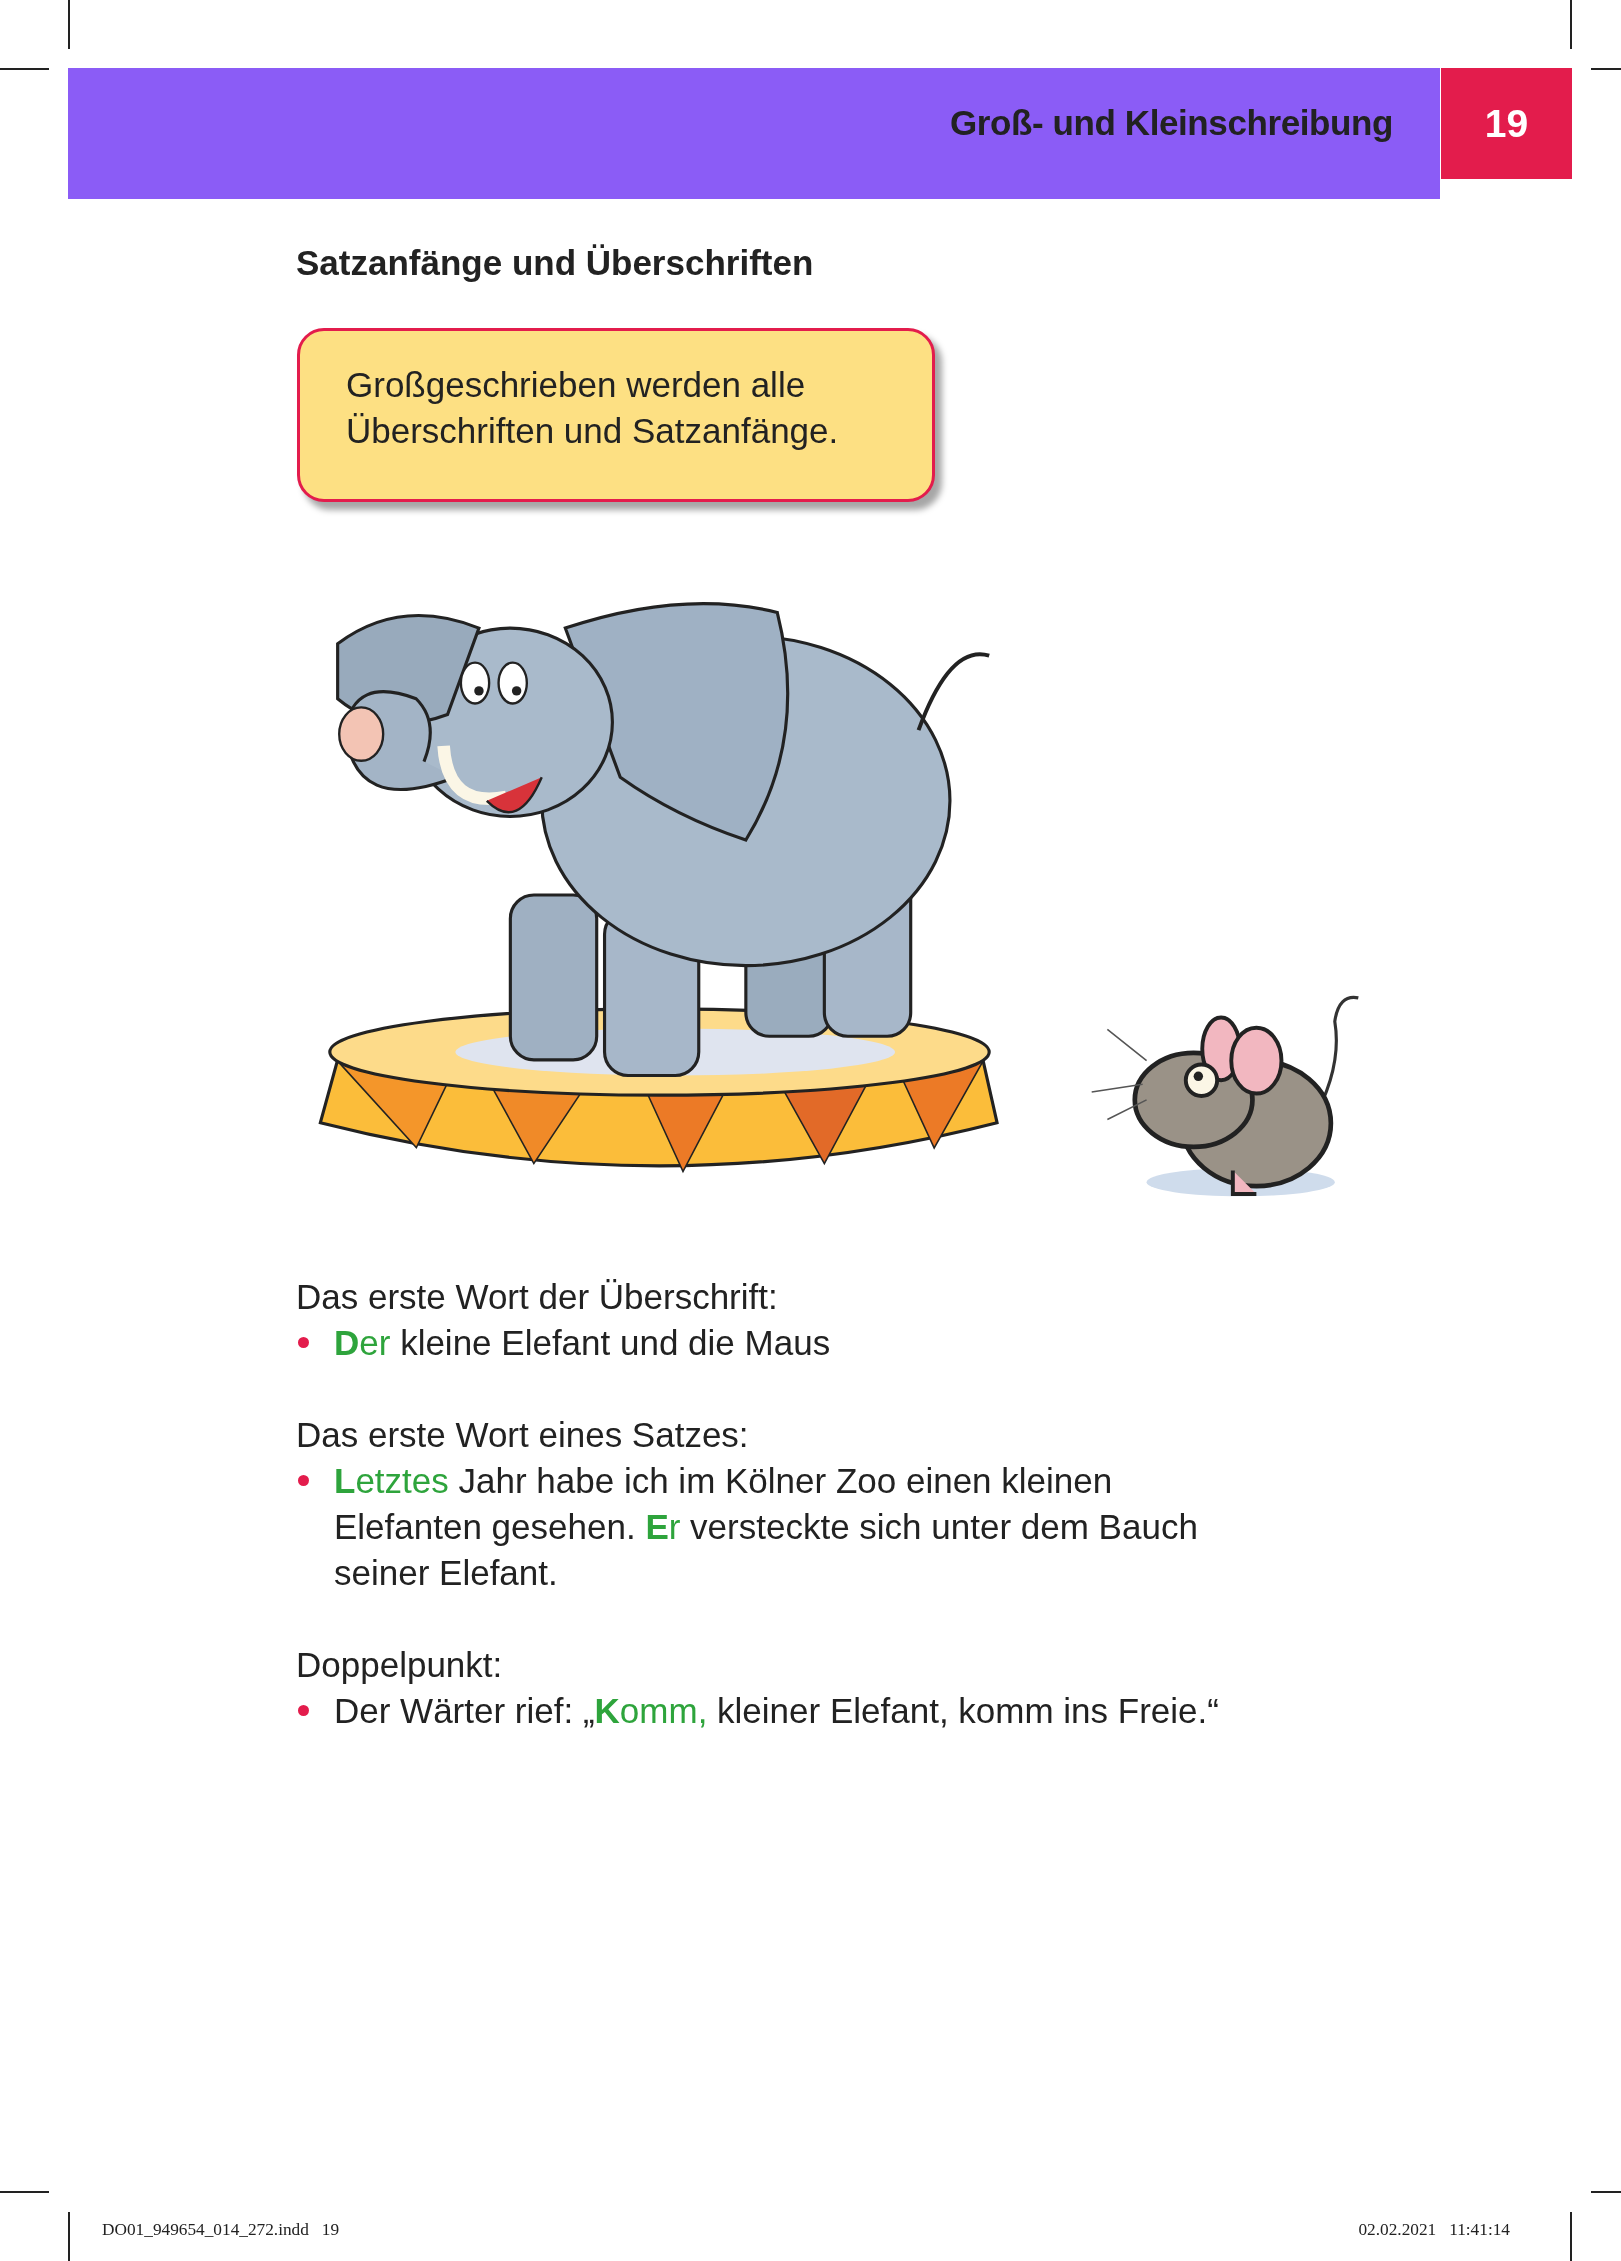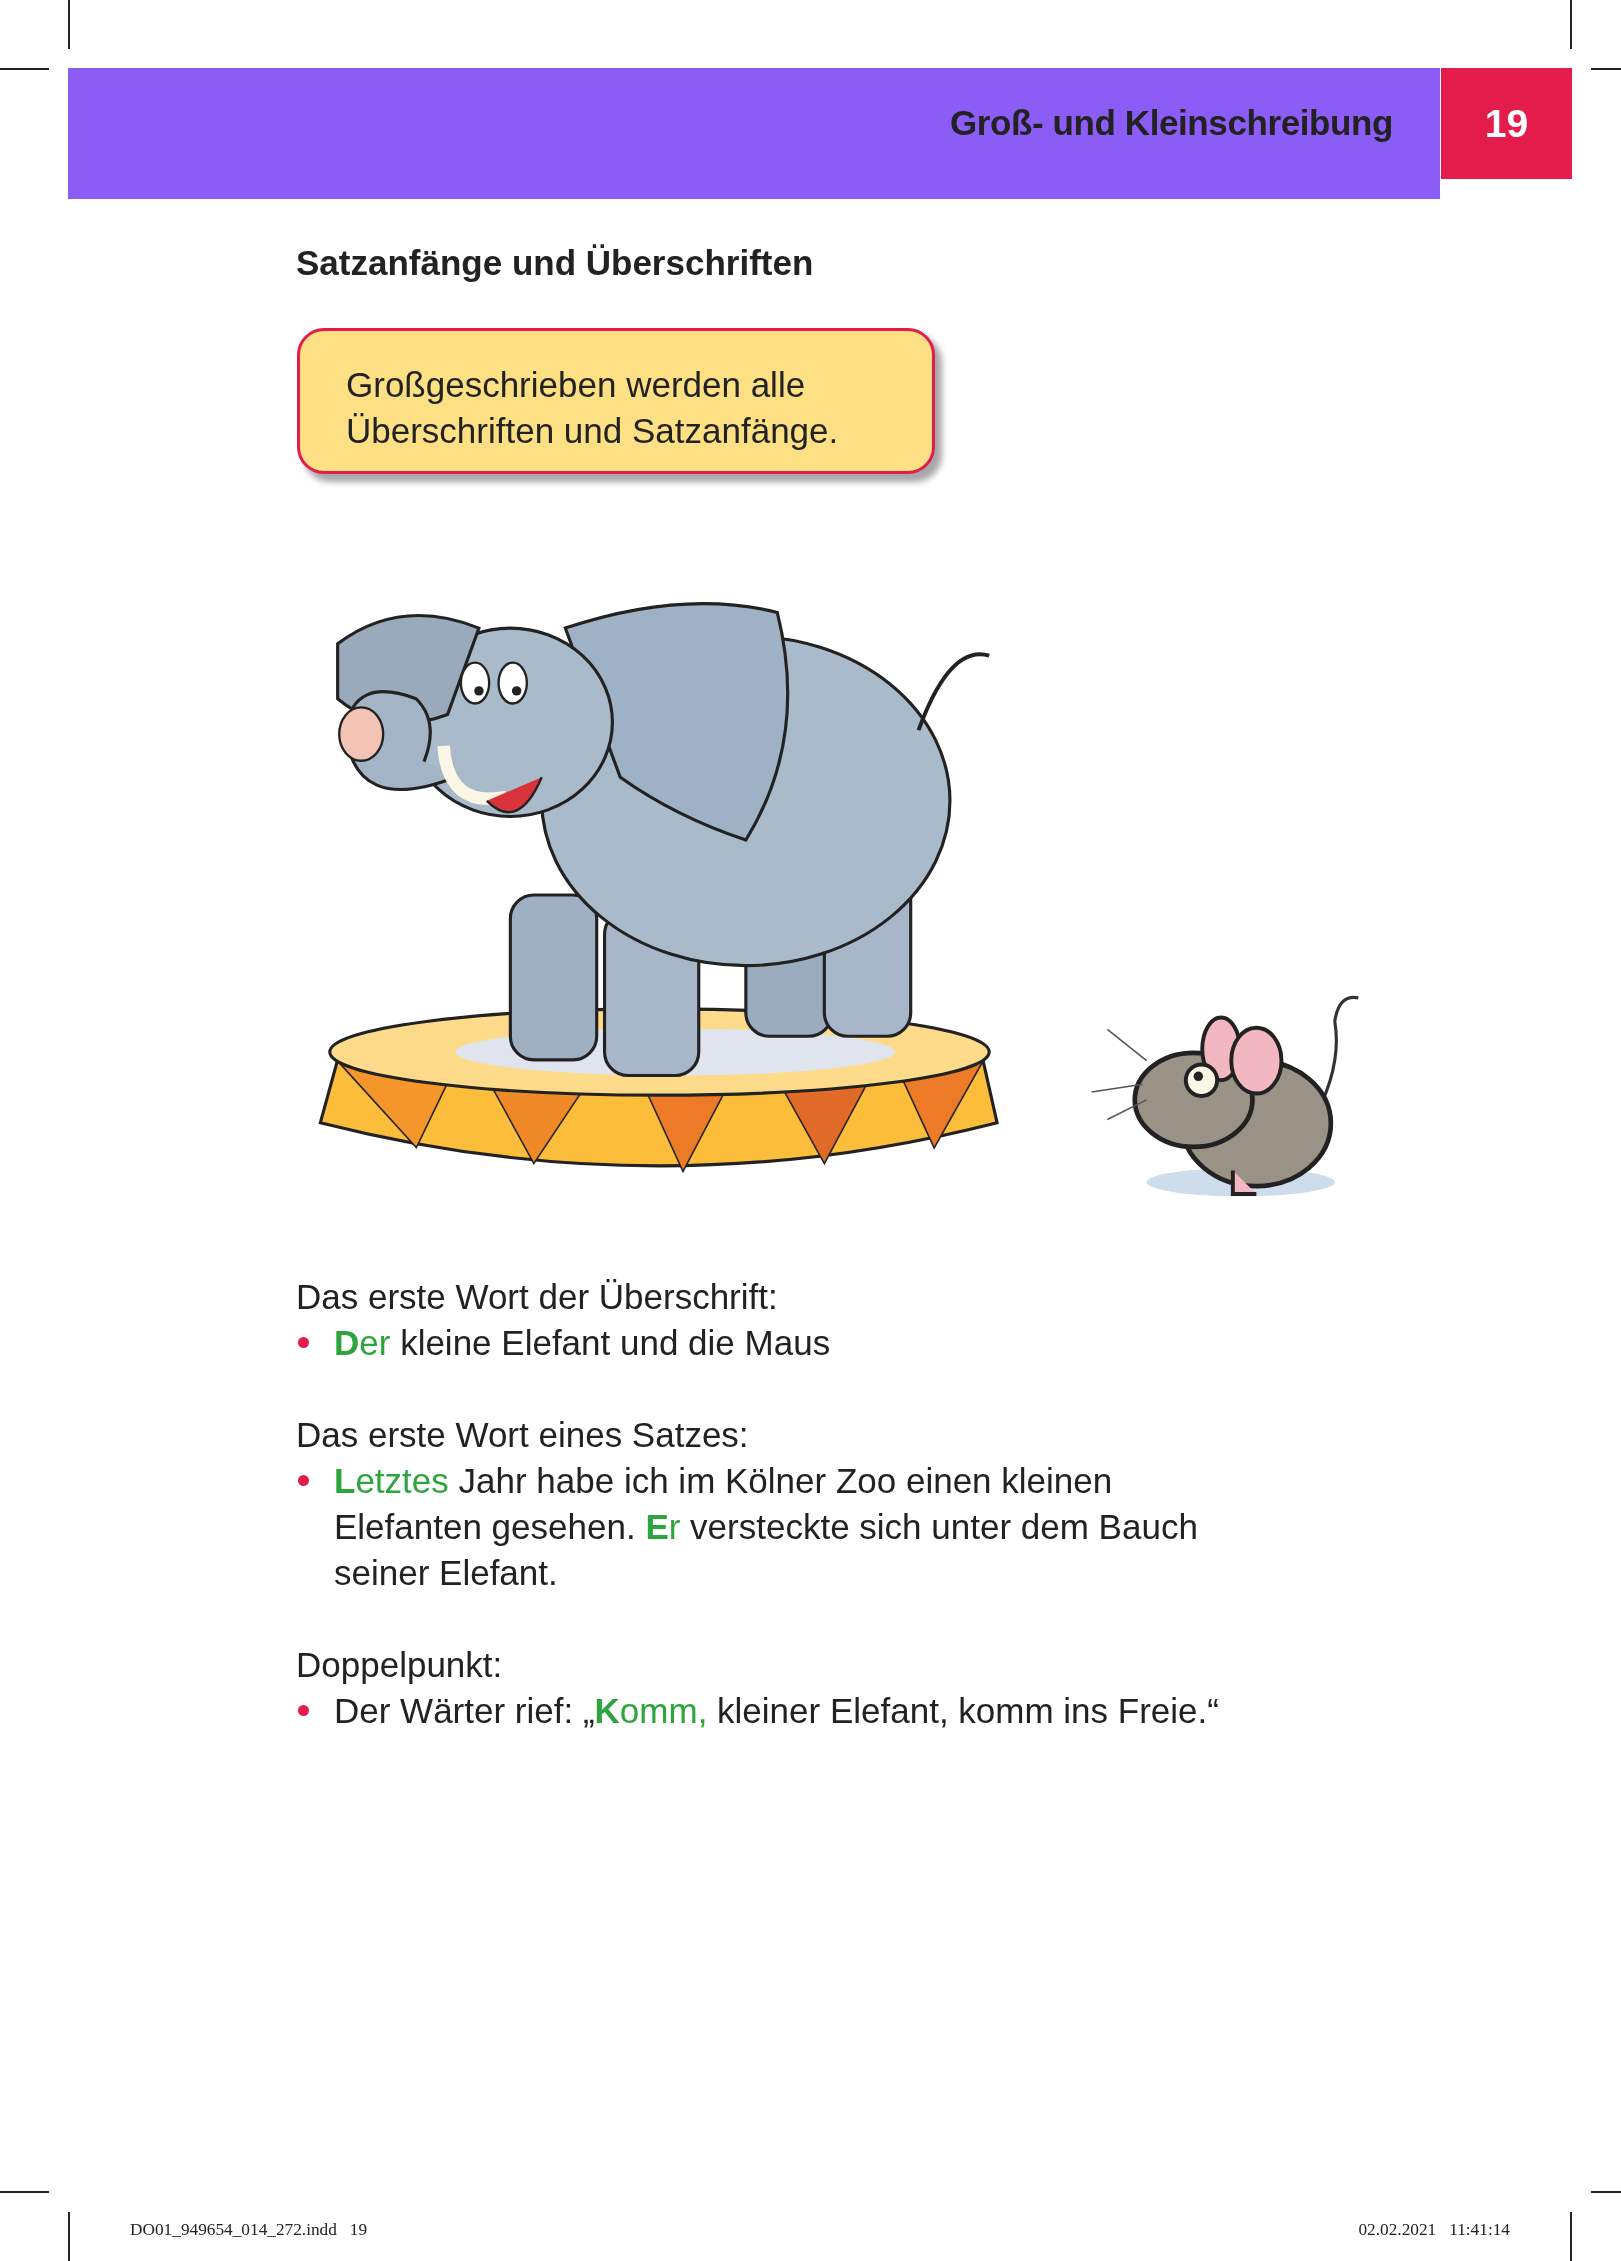--- a/index.html
+++ b/index.html
@@ -5,21 +5,21 @@
   html, body { margin:0; padding:0; background:#ffffff; }
   body { width:1621px; height:2261px; position:relative; overflow:hidden;
          font-family:"Liberation Sans", "DejaVu Sans", sans-serif; color:#222222; }
   .crop { position:absolute; background:#222; }
   .header-band { position:absolute; left:68px; top:68px; width:1372px; height:131px; background:#8b5cf6; }
   .header-title { position:absolute; right:47px; top:35px; font-size:35px; font-weight:bold; color:#222;
                   letter-spacing:-0.4px; }
   .page-num { position:absolute; left:1441px; top:68px; width:131px; height:111px; background:#e31c4c;
               color:#fff; font-size:39px; font-weight:bold; display:flex; align-items:center; justify-content:center; }
   .section-title { position:absolute; left:296px; top:243px; font-size:35px; font-weight:bold; color:#222; }
-  .rule-box { position:absolute; left:297px; top:328px; width:638px; height:146px; background:#fde083;
+  .rule-box { position:absolute; left:297px; top:328px; width:638px; height:174px; background:#fde083;
               border:3.9px solid #e31c4c; border-radius:27px; box-shadow:6.3px 7.9px 6.3px rgba(0,0,0,0.35);
               box-sizing:border-box; padding:31px 0 0 46px; font-size:35px; line-height:46px; color:#222; }
   .illus { position:absolute; }
   .body-block { position:absolute; left:296px; font-size:35px; line-height:46px; color:#222; }
   .bullet-line { position:relative; padding-left:38px; }
   .bullet { position:absolute; left:1.6px; top:17.3px; width:11px; height:11px; border-radius:50%; background:#e31c4c; }
   .green { color:#2ea43c; }
   .green b { font-weight:bold; }
   .footer { position:absolute; top:2220px; font-family:"Liberation Serif", "DejaVu Serif", serif; font-size:17.3px; color:#222; }
 </style>
@@ -119,15 +119,15 @@
   </div>
   <div style="height:46px;"></div>
 
   <div>Doppelpunkt:</div>
   <div class="bullet-line">
     <span class="bullet"></span>
     <span>Der Wärter rief: „</span><span class="green"><b>K</b><span>omm,</span></span><span> kleiner Elefant, komm ins Freie.“</span>
   </div>
 </div>
 
-<div class="footer" style="left:102px;white-space:pre;margin-left:28px;">DO01_949654_014_272.indd   19</div>
+<div class="footer" style="left:102px;white-space:pre;">DO01_949654_014_272.indd   19</div>
 <div class="footer" style="right:111px;white-space:pre;">02.02.2021   11:41:14</div>
 
 
 </body></html>

